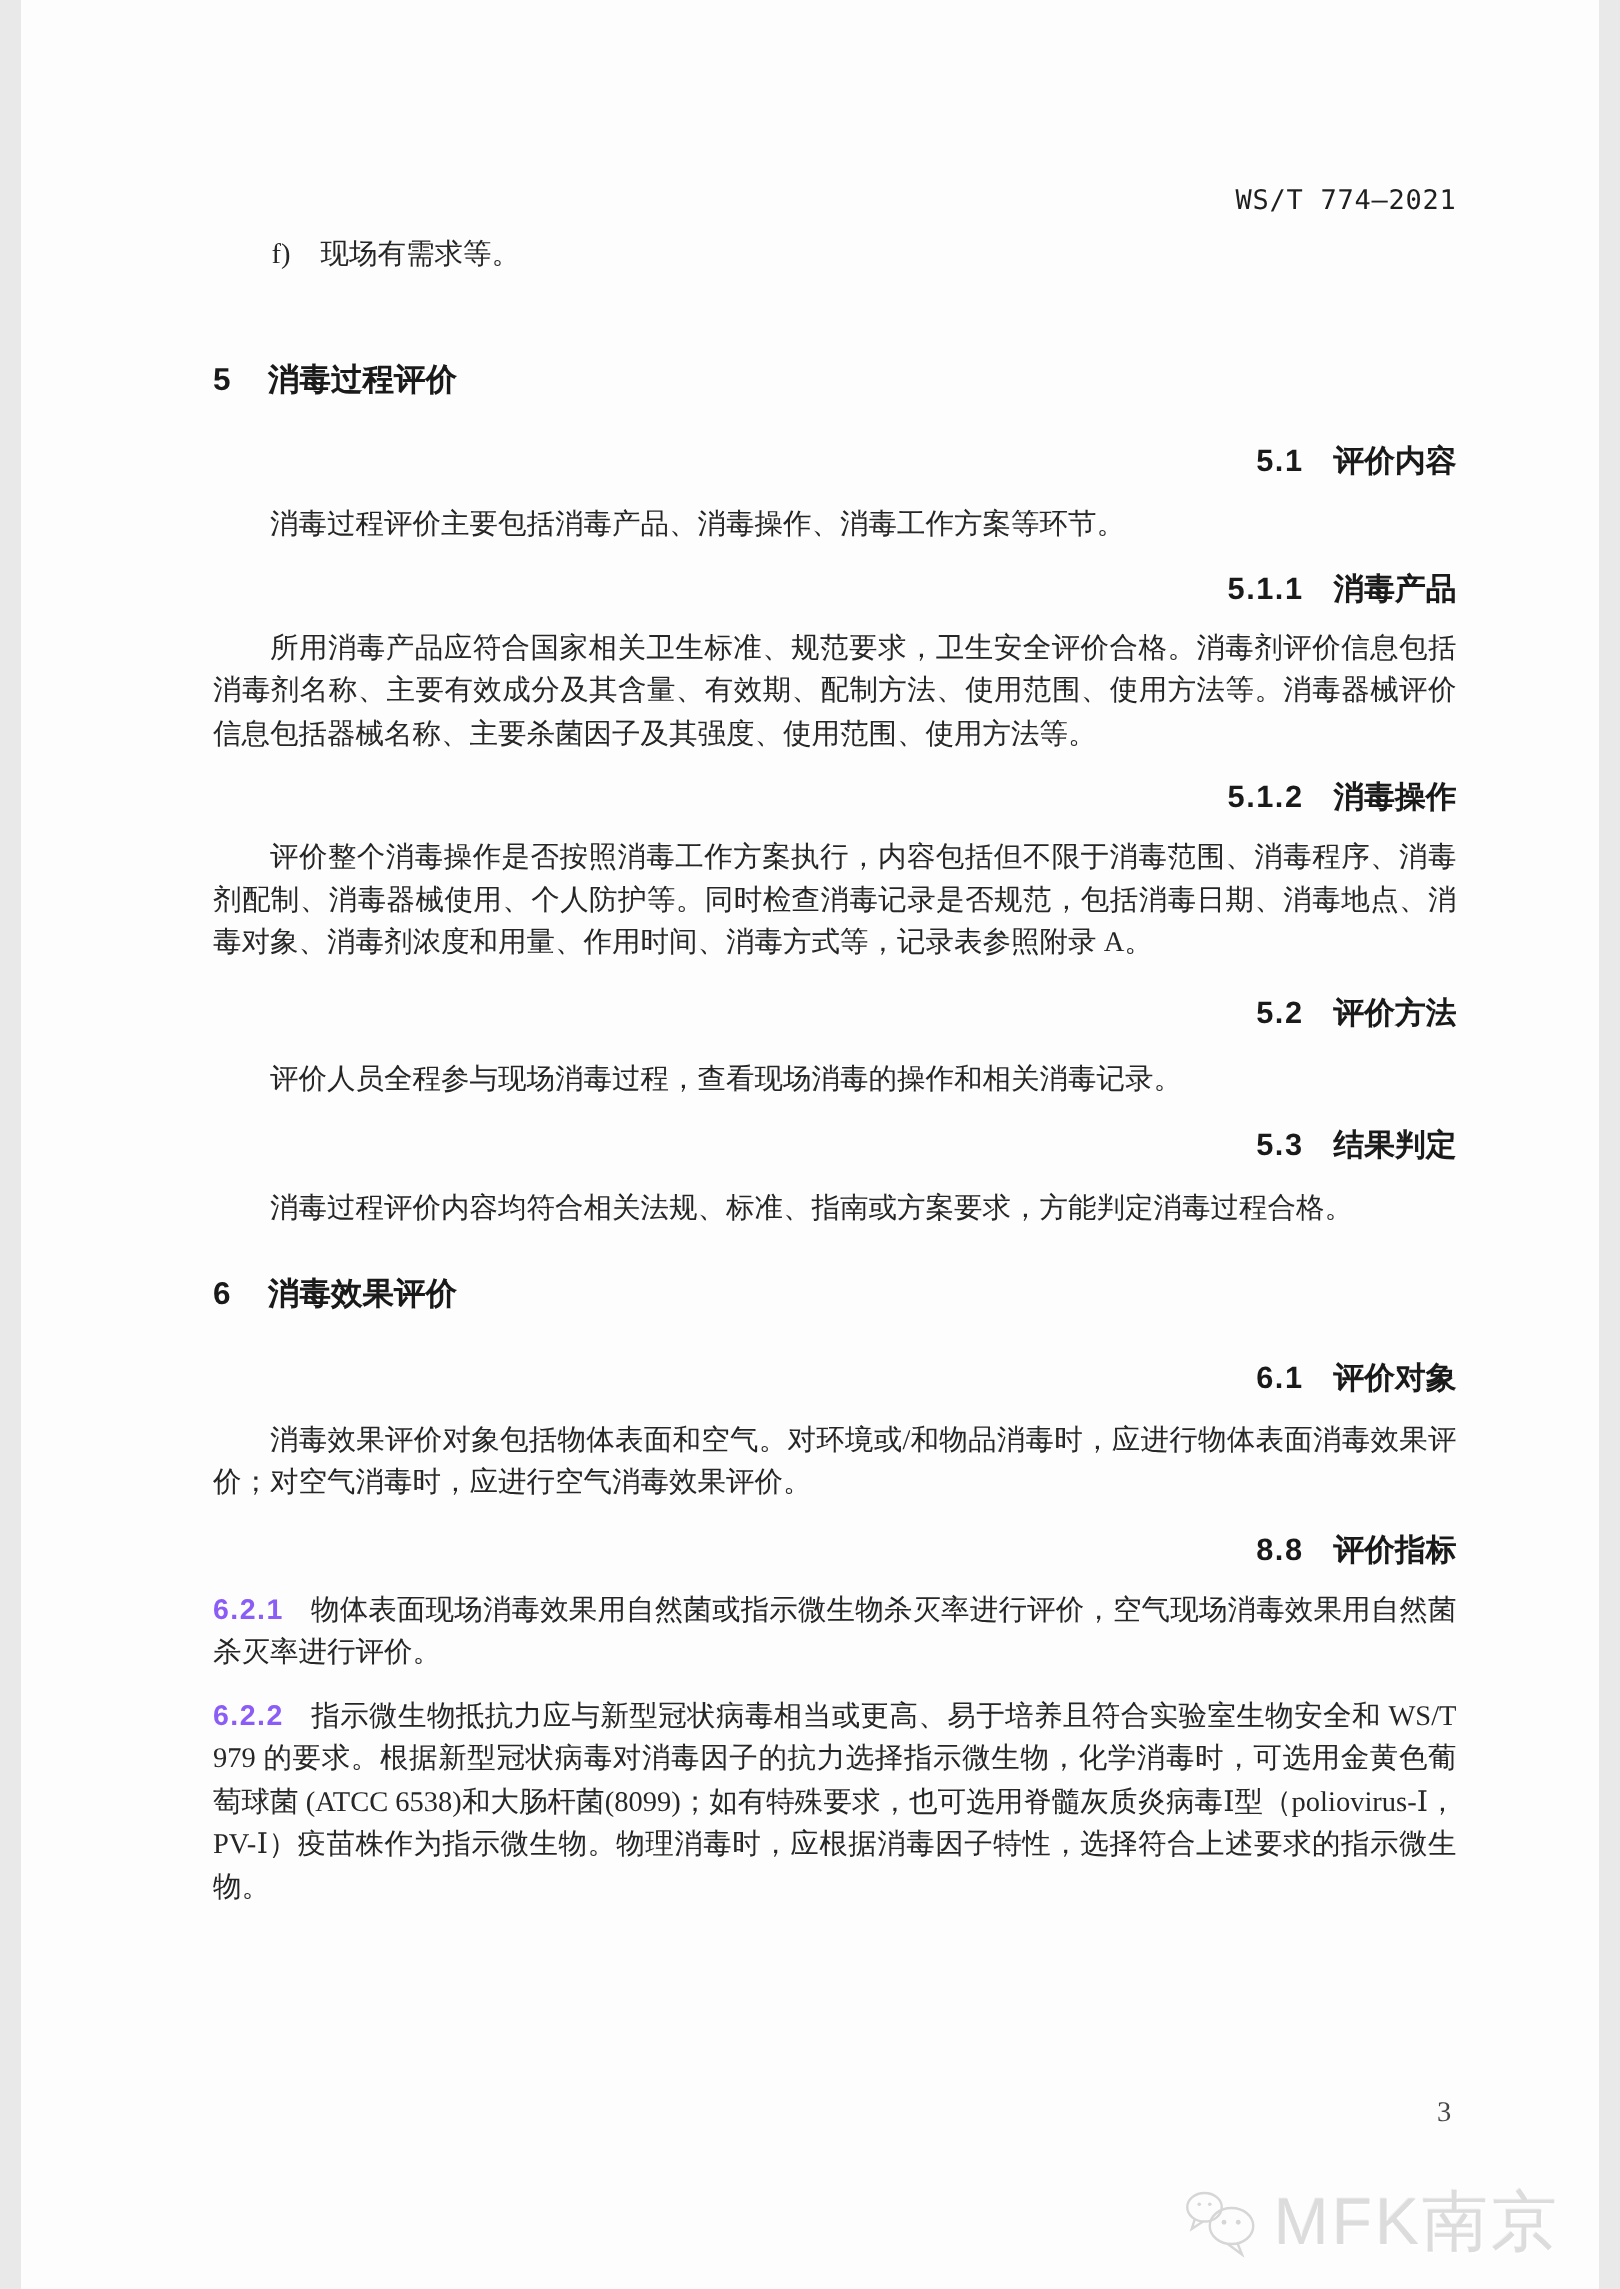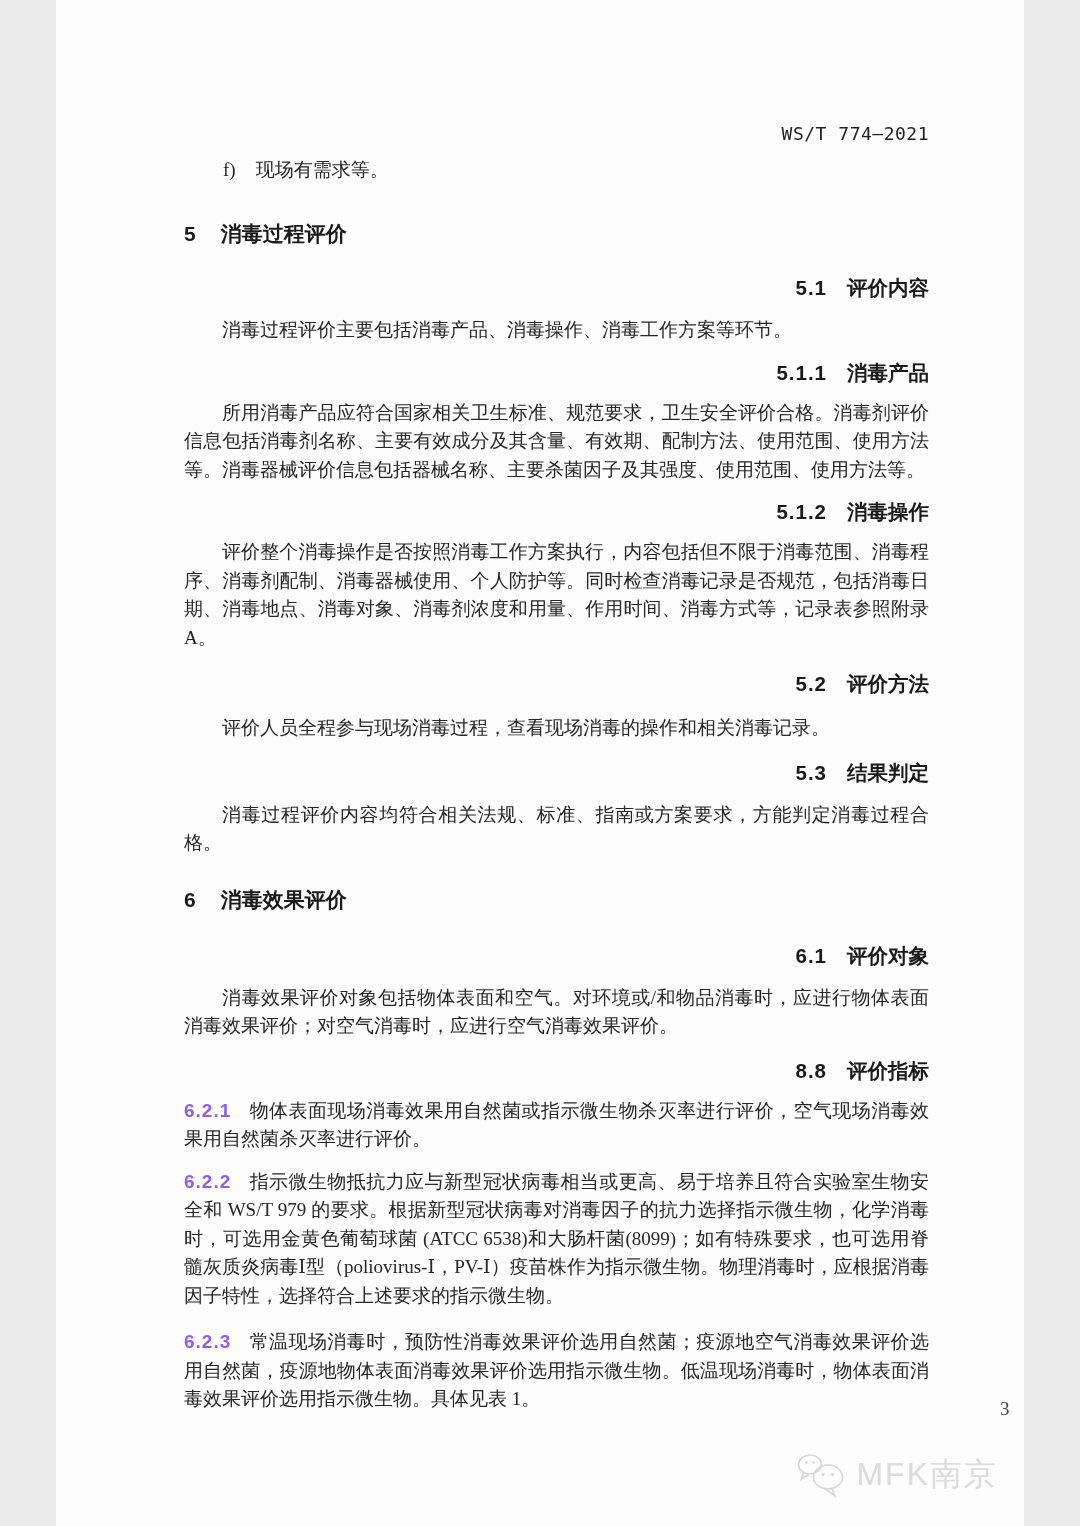--- a/index.html
+++ b/index.html
@@ -1,18 +1,18 @@
 <!DOCTYPE html>
 <html><head>
 <meta charset="utf-8">
 <style>
   html,body { margin:0; padding:0; background:#e9e9e9; }
   .page {
     position:relative;
-    width:968px; height:1526px;
+    width:1052px; height:1526px;
     margin:0 auto;
     background:#fdfdfd;
     color:#262626;
     font-family:"Liberation Serif","DejaVu Serif",serif;
     overflow:hidden;
   }
   .doc { padding:122px 95px 0 128px; }
 
   .header-row {
     text-align:right;
@@ -74,30 +74,30 @@
     color:#474747;
     font-family:"Liberation Serif",serif;
   }
 
   .watermark {
     position:absolute;
     top:1452px; right:26px;
     display:flex; align-items:center; gap:8px;
     color:#dcdcdc;
     font-family:"Liberation Sans","DejaVu Sans",sans-serif;
-    font-size:32px;
+    font-size:44px;
     font-weight:400;
     letter-spacing:2px;
     text-shadow:1px 1px 0 #ffffff, -0.5px -0.5px 0 rgba(0,0,0,0.05);
     user-select:none;
   }
   .watermark svg { display:block; }
 
   
-  .mt36 { margin-top:36px; } .mt28 { margin-top:28px; } .mt26 { margin-top:26px; }
+  .mt36 { margin-top:56px; } .mt28 { margin-top:28px; } .mt26 { margin-top:26px; }
   .mt18 { margin-top:18px; } .mt16 { margin-top:16px; } .mt14 { margin-top:14px; }
   .mt12 { margin-top:12px; }
 </style>
 </head>
 <body>
 
 <div class="page">
   <div class="doc">
 
     <div class="header-row">
@@ -157,23 +157,20 @@
     </h2>
 
     <p class="nbody-p mt12">
       <span class="num">6.2.1</span><span>物体表面现场消毒效果用自然菌或指示微生物杀灭率进行评价，空气现场消毒效果用自然菌杀灭率进行评价。</span>
     </p>
 
     <p class="nbody-p mt14">
       <span class="num">6.2.2</span><span>指示微生物抵抗力应与新型冠状病毒相当或更高、易于培养且符合实验室生物安全和 WS/T 979 的要求。根据新型冠状病毒对消毒因子的抗力选择指示微生物，化学消毒时，可选用金黄色葡萄球菌 (ATCC 6538)和大肠杆菌(8099)；如有特殊要求，也可选用脊髓灰质炎病毒Ⅰ型（poliovirus-Ⅰ，PV-Ⅰ）疫苗株作为指示微生物。物理消毒时，应根据消毒因子特性，选择符合上述要求的指示微生物。</span>
     </p>
 
-    <p class="nbody-p mt18">
-      <span class="num">6.2.3</span><span>常温现场消毒时，预防性消毒效果评价选用自然菌；疫源地空气消毒效果评价选用自然菌，疫源地物体表面消毒效果评价选用指示微生物。低温现场消毒时，物体表面消毒效果评价选用指示微生物。具体见表 1。</span>
-    </p>
 
   </div>
 
   <div class="page-num">3</div>
 
   <div class="watermark">
     <span>
       <svg width="52" height="46" viewBox="0 0 52 46">
         <g fill="none" stroke="#d6d6d6" stroke-width="1.6">
           <ellipse cx="14" cy="12.5" rx="11.5" ry="9.5"></ellipse>

